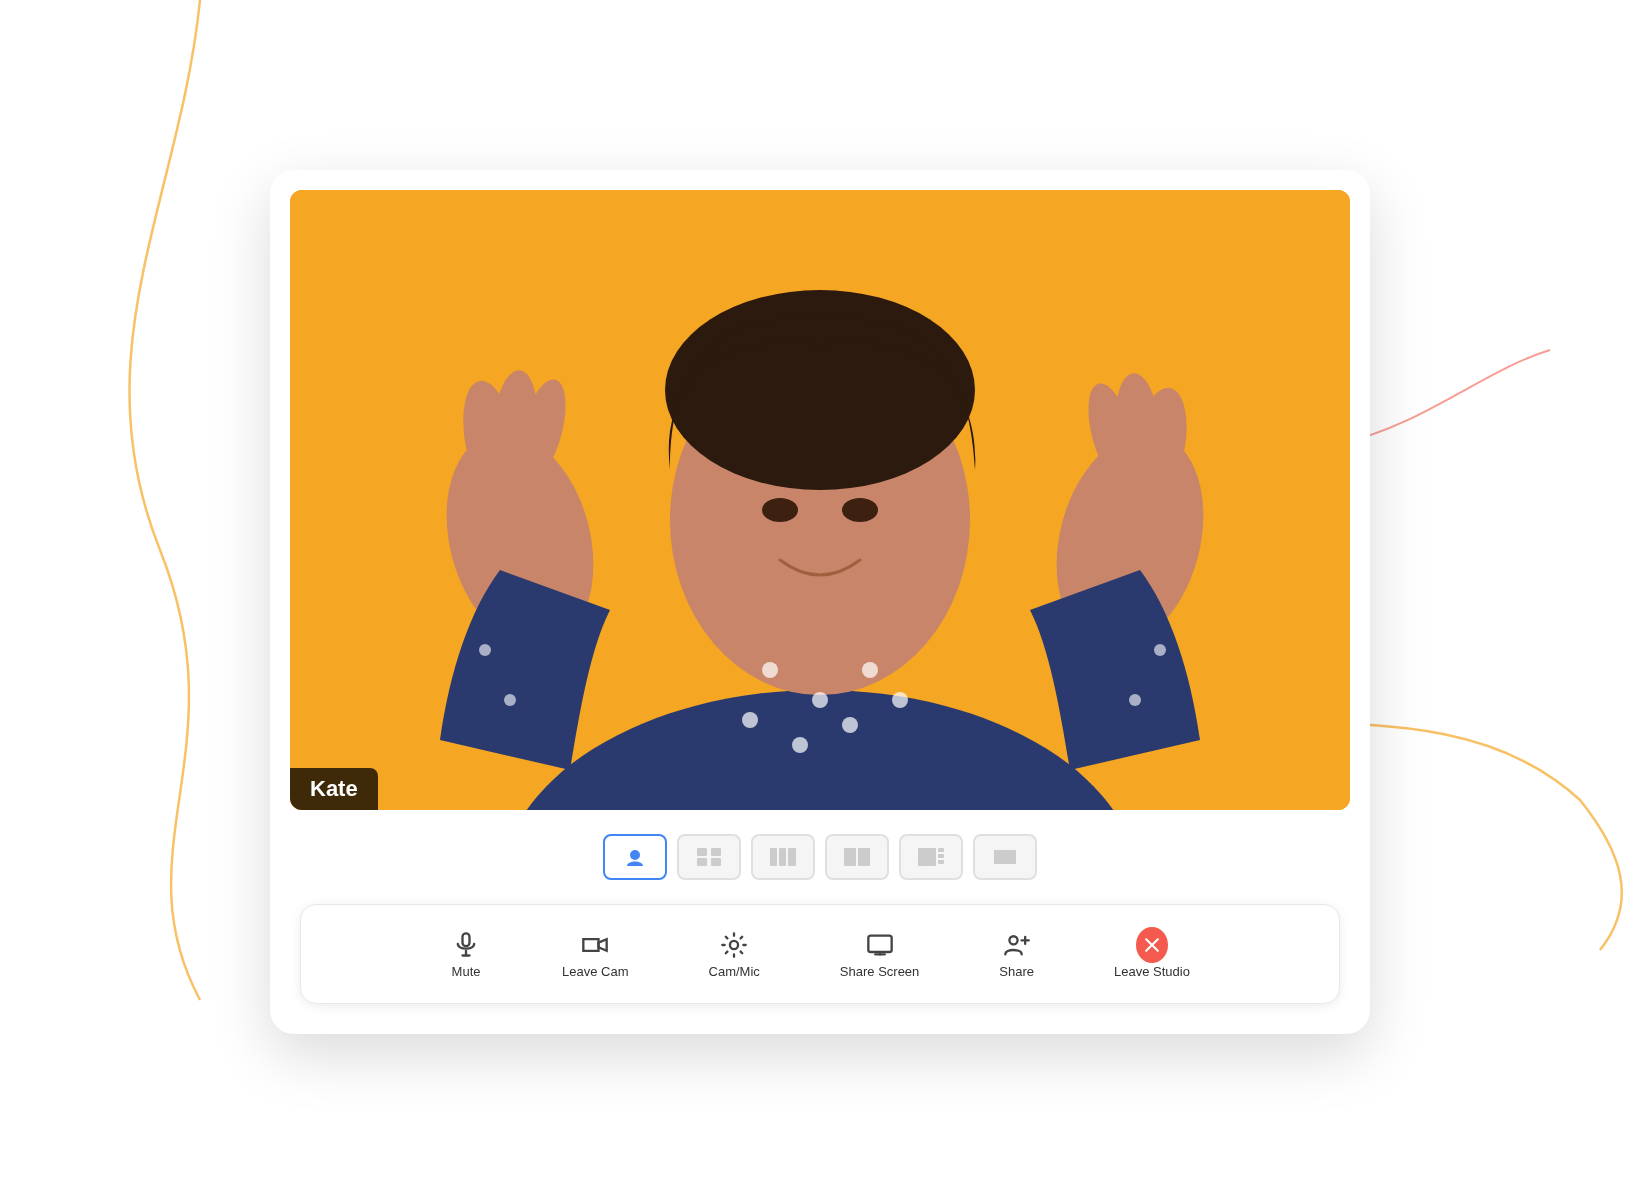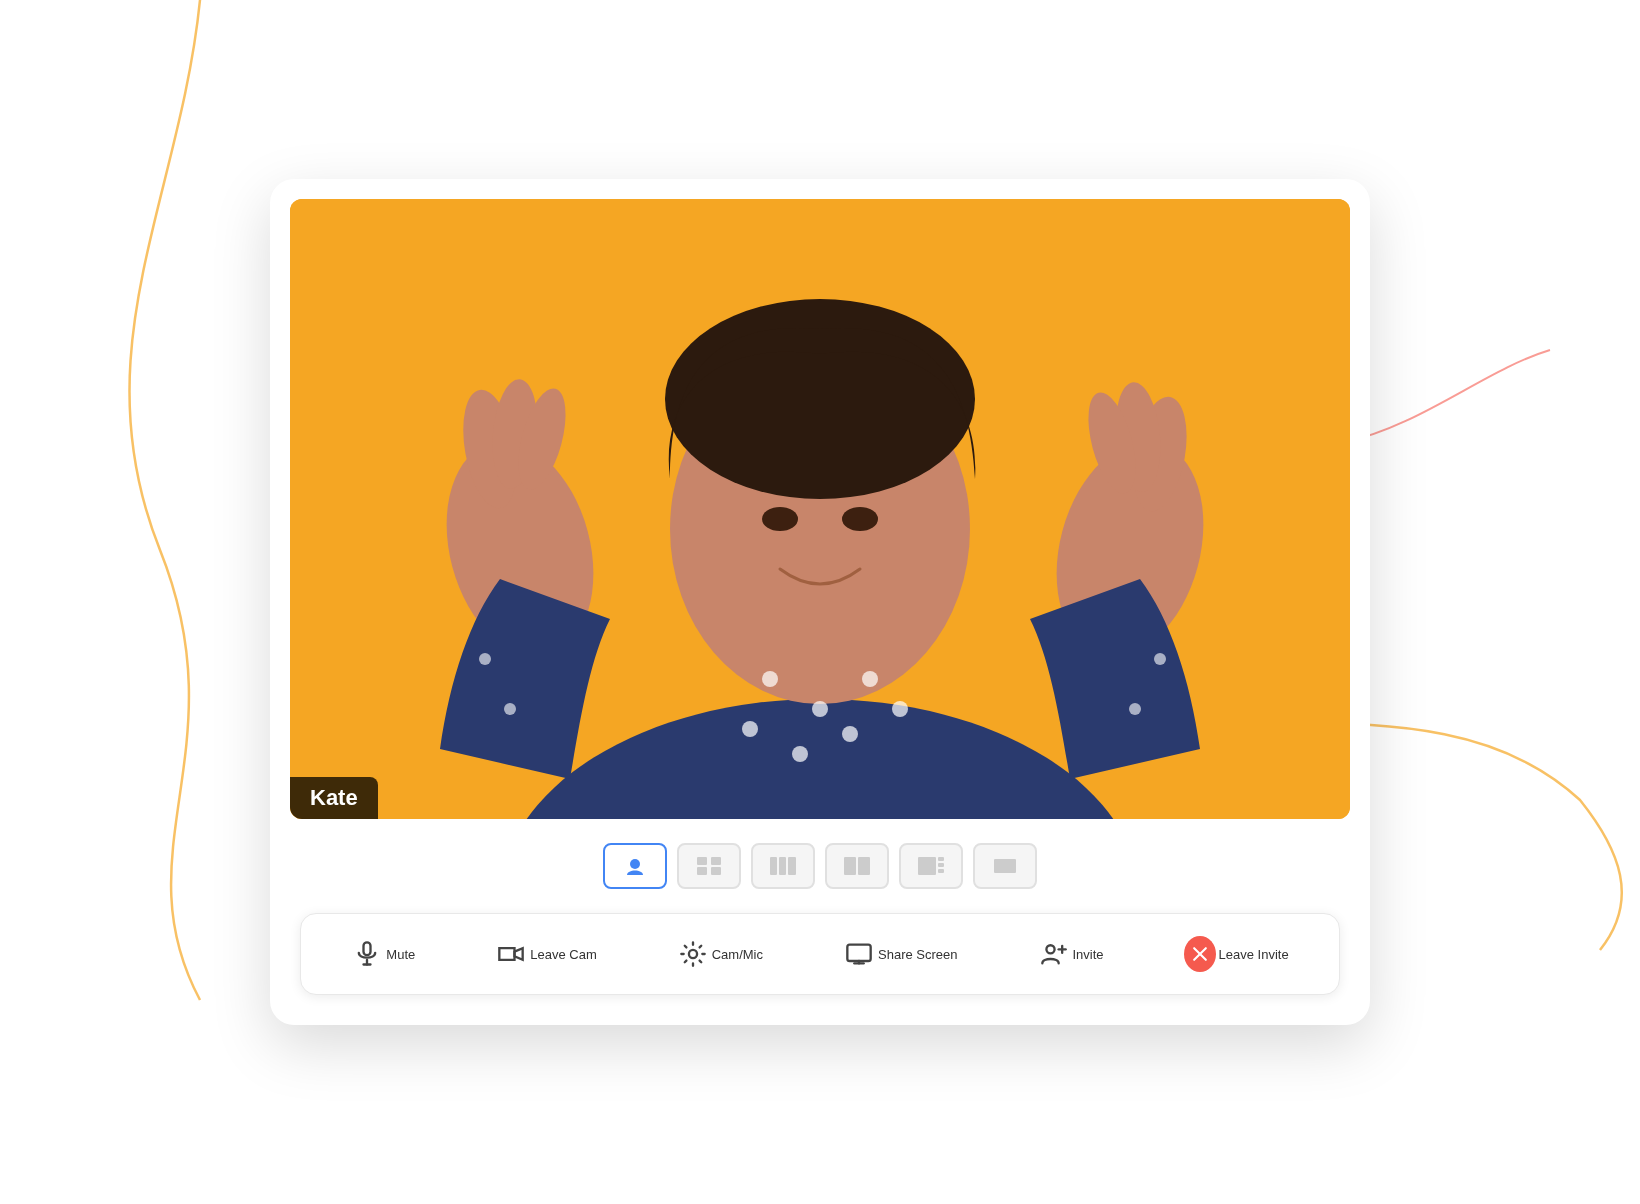--- a/index.html
+++ b/index.html
@@ -109,21 +109,21 @@
       padding: 16px 40px;
       display: flex;
       align-items: center;
       justify-content: center;
       gap: 56px;
       margin: 0 10px;
     }
 
     .control-btn {
       display: flex;
-      flex-direction: row;
+      flex-direction: column;
       align-items: center;
       gap: 3px;
       cursor: pointer;
       background: none;
       border: none;
       padding: 8px 12px;
       border-radius: 10px;
       transition: background 0.2s;
     }
 
@@ -319,29 +319,29 @@
 
     <button class="control-btn">
       <div class="icon">
         <svg width="28" height="28" viewBox="0 0 24 24" fill="none" xmlns="http://www.w3.org/2000/svg">
           <circle cx="9" cy="8" r="3.5" stroke="#444" stroke-width="2" fill="none"></circle>
           <path d="M 2 20 C 2 15 16 15 16 20" stroke="#444" stroke-width="2" fill="none" stroke-linecap="round"></path>
           <line x1="19" y1="5" x2="19" y2="11" stroke="#444" stroke-width="2" stroke-linecap="round"></line>
           <line x1="16" y1="8" x2="22" y2="8" stroke="#444" stroke-width="2" stroke-linecap="round"></line>
         </svg>
       </div>
-      <span class="label">Invite</span>
+      <span class="label">Share</span>
     </button>
 
     <button class="control-btn">
       <div class="icon">
         <div class="leave-studio-icon">
           <svg width="18" height="18" viewBox="0 0 24 24" fill="none" xmlns="http://www.w3.org/2000/svg">
             <line x1="5" y1="5" x2="19" y2="19" stroke="white" stroke-width="2.5" stroke-linecap="round"></line>
             <line x1="19" y1="5" x2="5" y2="19" stroke="white" stroke-width="2.5" stroke-linecap="round"></line>
           </svg>
         </div>
       </div>
-      <span class="label">Leave Invite</span>
+      <span class="label">Leave Studio</span>
     </button>
 
   </div>
 </div>
 
 </body></html>

